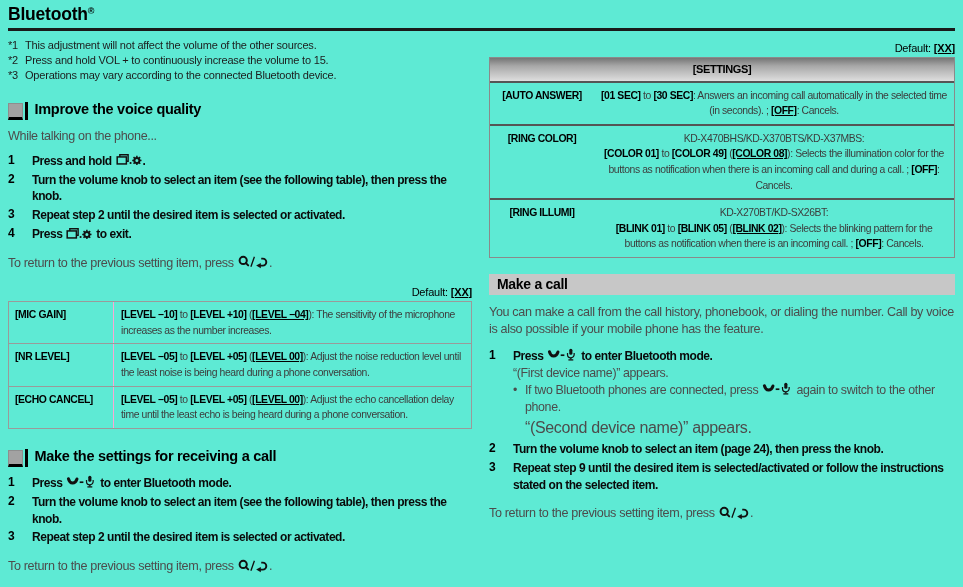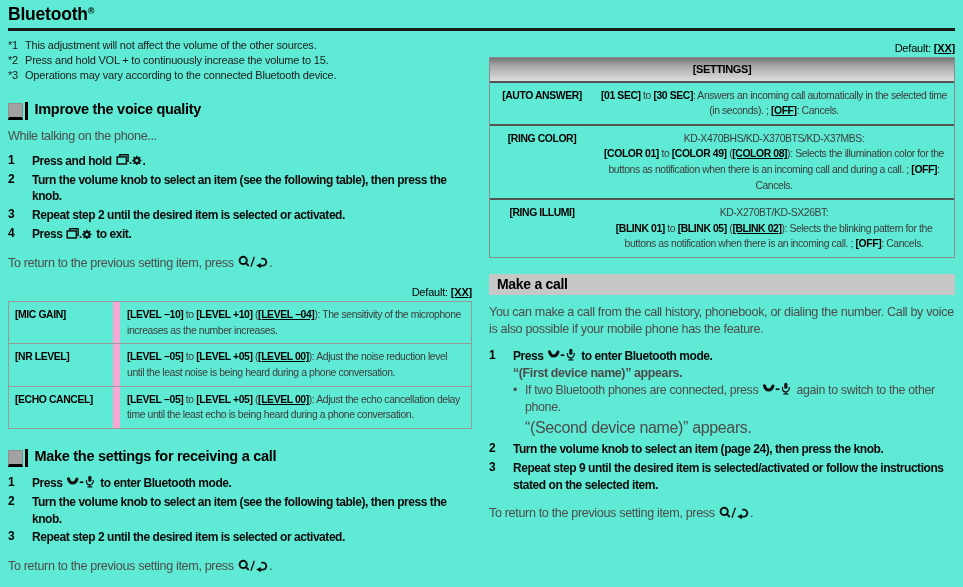--- a/index.html
+++ b/index.html
@@ -28,36 +28,36 @@
   .sec-head h2{margin:0;font-size:14.5px;font-weight:bold;letter-spacing:-0.3px;line-height:1.1;}
   
   .gray{color:#4c4c4c;font-size:12.6px;letter-spacing:-0.35px;line-height:1.38;margin:0;}
   .intro{margin:0 0 8px 0;}
   .intro2{margin:0 0 9px 0;}
   .ret{margin:12px 0 0 0;}
   .steps{list-style:none;margin:0 0 2px 0;padding:0;}
   .step{display:flex;margin:0 0 2px 0;}
   .num{width:24px;flex:none;font-weight:bold;font-size:12px;color:#000;}
   .stx{flex:1;font-weight:bold;font-size:12px;letter-spacing:-0.45px;line-height:1.4;color:#0a0a0a;}
-  .sub{font-weight:bold;color:#4c4c4c;font-size:12.4px;letter-spacing:-0.35px;}
+  .sub{font-weight:normal;color:#4c4c4c;font-size:12.4px;letter-spacing:-0.35px;}
   .bullet{display:flex;font-weight:normal;color:#4c4c4c;font-size:12.4px;letter-spacing:-0.35px;}
   .bdot{width:12px;flex:none;text-align:left;}
   .sub2{font-weight:normal;color:#4c4c4c;font-size:16px;letter-spacing:-0.35px;margin-left:12px;}
   
   .default-line{text-align:right;font-size:11px;color:#000;margin:14px 0 3px 0;letter-spacing:-0.2px;}
   .col.right .default-line{margin:0 0 3px 0;}
   .b{font-weight:bold;color:#000;}
   .u{text-decoration:underline;}
   
   .tbl{border:1px solid #9a9a9a;font-size:10.4px;letter-spacing:-0.4px;line-height:1.5;margin-bottom:4px;}
   .trow{display:flex;}
   .trow + .trow{border-top:1px solid #9a9a9a;}
   .tkey{width:92px;flex:none;padding:5px 6px;font-weight:bold;color:#000;}
   .tval{flex:1;padding:5px 7px;color:#3c3c3c;}
-  .tbl-left .tkey{border-right:7px solid #f9a8d4;}
+  .tbl-left .tkey{border-right:1px solid #f9a8d4;}
   .tbl-right{border:1px solid #8a8a8a;text-align:center;}
   .tbl-right .trow + .trow{border-top:2px solid #555;}
   .thead{background:linear-gradient(180deg,#757575 0%,#a8a8a8 35%,#dedede 100%);
          font-weight:bold;color:#000;padding:3px 7px;font-size:11px;border-bottom:2px solid #555;}
   .tmodel{color:#3c3c3c;}
   
   .callbar{background:#c7c7c7;font-weight:bold;font-size:14px;letter-spacing:-0.3px;
            padding:2px 5px 3px 8px;margin:16px 0 9px 0;color:#000;}
   
   .ic{display:inline-block;height:14px;vertical-align:-2.5px;fill:#111;stroke:#111;}

